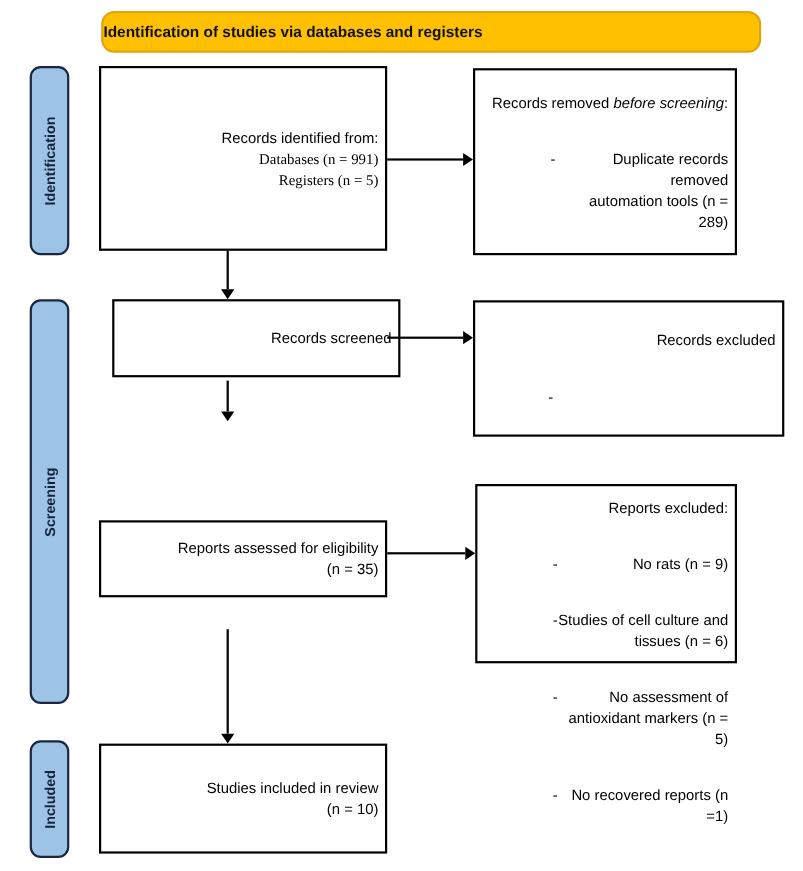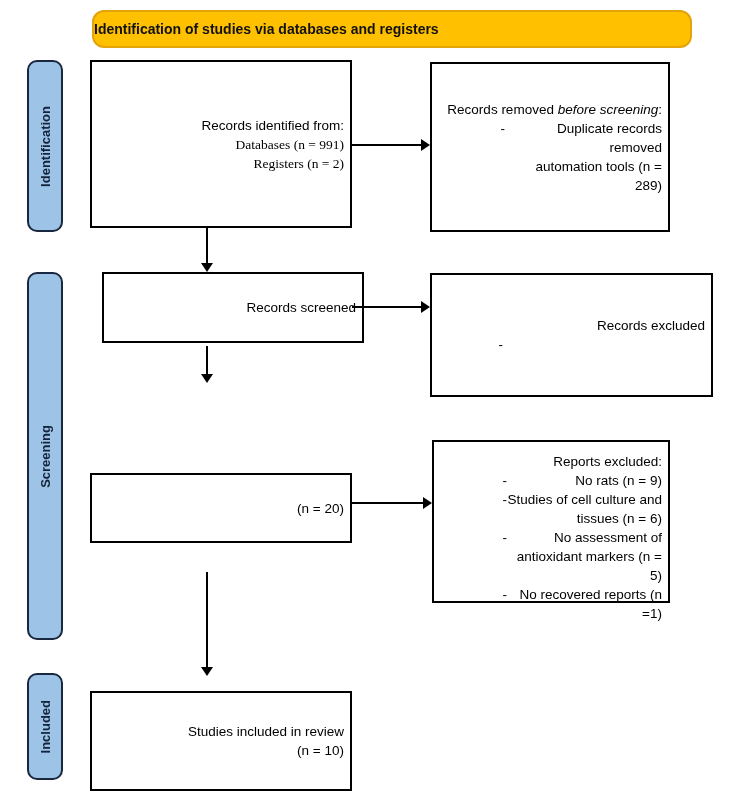--- a/index.html
+++ b/index.html
@@ -54,21 +54,21 @@
     font-size: 13.5px;
     line-height: 19px;
     display: flex;
     flex-direction: column;
     padding-left: 13px;
     padding-right: 6px;
     text-align: right;
   }
   .box.center { justify-content: center; }
   .indent { padding-left: 28px; font-family: Liberation Serif, serif; }
-  .item { display: flex; padding-left: 26px; }
+  .item { display: flex; padding-left: 26px; margin-top: 32px; }
   .item .dash { width: 34px; flex: none; }
   .item .dash::before { content: "-"; }
   .item .txt { flex: 1; white-space: pre-line; }
   .it { font-style: italic; }
   .vline { position: absolute; width: 2px; background: var(--arrow); }
   .hline { position: absolute; height: 2px; background: var(--arrow); }
   .tri-down {
     position: absolute; width: 0; height: 0;
     border-left: 6px solid transparent;
     border-right: 6px solid transparent;
@@ -96,21 +96,21 @@
   <div class="stage" style="top:272px;height:368px;">
     <span class="vtext">Screening</span>
   </div>
   <div class="stage" style="top:673px;height:107px;">
     <span class="vtext">Included</span>
   </div>
 
   <div class="box center" style="left:90px;top:60px;width:262px;height:168px;">
     <div>Records identified from:</div>
     <div class="indent">Databases (n = 991)</div>
-    <div class="indent">Registers (n = 2)</div>
+    <div class="indent">Registers (n = 5)</div>
   </div>
 
   <div class="box center" style="left:430px;top:62px;width:240px;height:170px;">
     <div><span>Records removed </span><span class="it">before screening</span><span>:</span></div>
     <div class="item">
       <span class="dash"></span>
       <span class="txt">Duplicate records removed
 automation tools (n = 289)</span>
     </div>
   </div>
@@ -120,21 +120,22 @@
   </div>
 
   <div class="box center" style="left:430px;top:273px;width:283px;height:124px;padding-left:11px;">
     <div>Records excluded</div>
     <div class="item">
       <span class="dash"></span>
     </div>
   </div>
 
   <div class="box center" style="left:90px;top:473px;width:262px;height:70px;">
-    <div>(n = 20)</div>
+    <div>Reports assessed for eligibility</div>
+    <div>(n = 35)</div>
   </div>
 
   <div class="box" style="left:432px;top:440px;width:238px;height:163px;padding-top:10px;">
     <div>Reports excluded:</div>
     <div class="item">
       <span class="dash"></span>
       <span class="txt">No rats (n = 9)</span>
     </div>
     <div class="item">
       <span class="dash"></span>
@@ -145,21 +146,21 @@
       <span class="dash"></span>
       <span class="txt">No assessment of
 antioxidant markers (n = 5)</span>
     </div>
     <div class="item">
       <span class="dash"></span>
       <span class="txt">No recovered reports (n =1)</span>
     </div>
   </div>
 
-  <div class="box center" style="left:90px;top:676px;width:262px;height:100px;margin-top:15px;">
+  <div class="box center" style="left:90px;top:676px;width:262px;height:100px;">
     <div>Studies included in review</div>
     <div>(n = 10)</div>
   </div>
 
   <div class="vline" style="left:206px;top:228px;height:35px;"></div>
   <div class="tri-down" style="left:201px;top:263px;"></div>
 
   <div class="hline" style="left:352px;top:144px;width:69px;"></div>
   <div class="tri-right" style="left:421px;top:139px;"></div>
 

